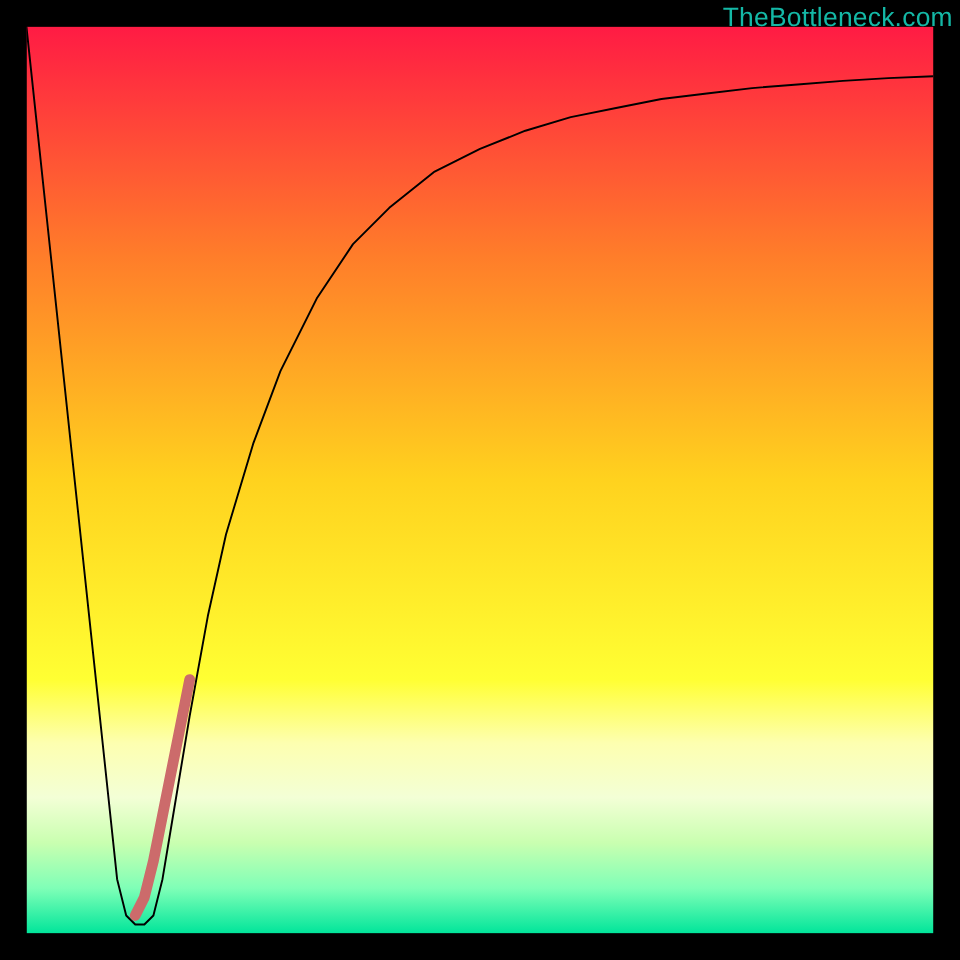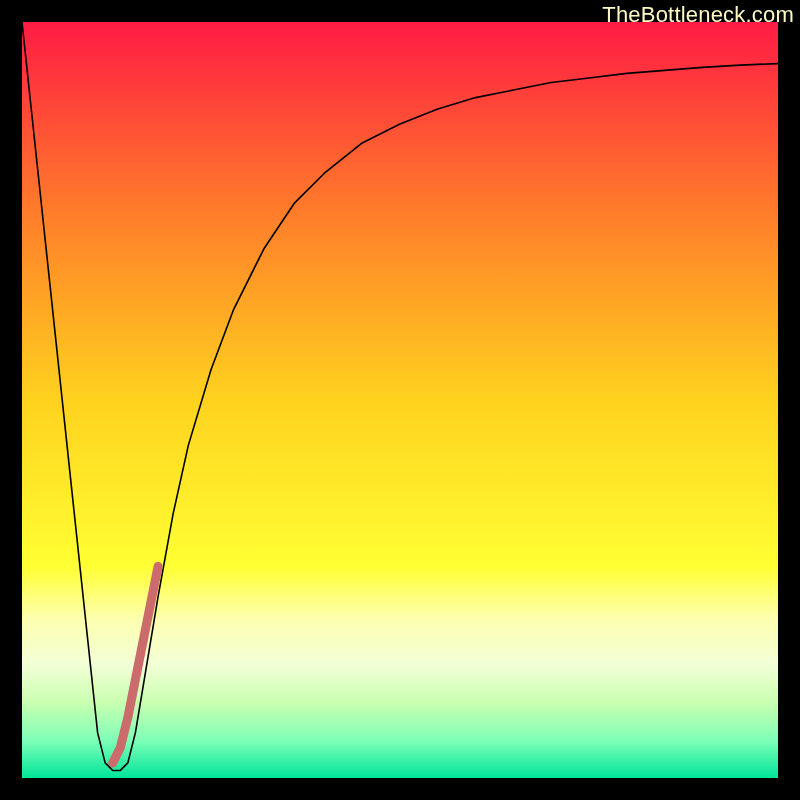--- a/index.html
+++ b/index.html
@@ -21,21 +21,21 @@
     left: 22px;
     top: 22px;
     width: 756px;
     height: 756px;
     overflow: hidden;
   }
   .watermark {
     position: absolute;
     top: 2px;
     right: 6px;
-    color: #fef9c3;
+    color: #14b8a6;
     font-size: 22px;
     font-weight: 500;
     letter-spacing: 0.2px;
     user-select: none;
   }
   svg { display: block; }
 </style>
 </head>
 <body>
 

